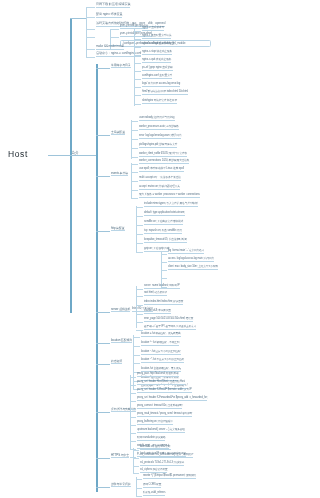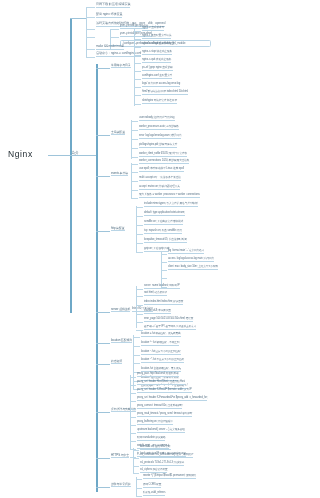--- a/index.html
+++ b/index.html
@@ -46,21 +46,21 @@
     border-radius:1.5px;
     padding:0.6px 1.5px;
   }
   .plain{border-bottom:none;}
 </style>
 </head>
 <body>
 
 <div id="map">
 
-  <div class="root" style="left:8px;top:149px;">Nginx</div>
+  <div class="root" style="left:8px;top:149px;">Host</div>
   <div class="hline" style="left:48px;top:155px;width:22px;height:1.4px;background:#9ec4da;"></div>
 
   <div class="node n2 lvl2 plain" style="left:71px;top:151px;font-size:4px;">简介</div>
   <div class="hline" style="left:82px;top:155px;width:14px;"></div>
 
   <div class="vline trunk" style="left:96px;top:155px;height:0px;"></div>
   <div class="vline trunk" style="left:70px;top:18px;height:137px;"></div>
   <div class="vline trunk" style="left:70px;top:155px;height:158px;"></div>
 
   <div class="hline" style="left:70px;top:18px;width:16px;"></div>

